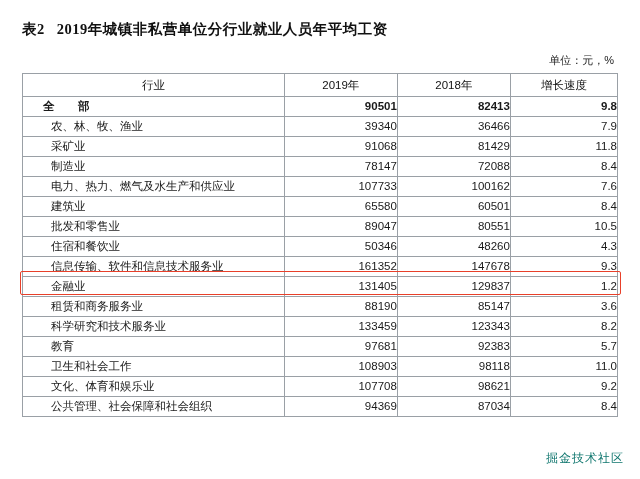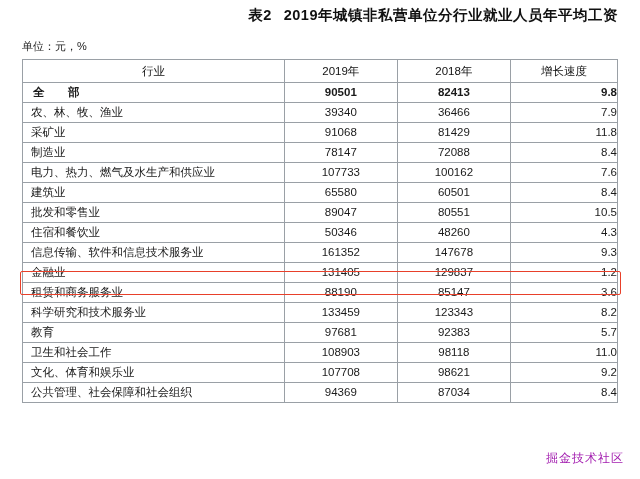--- a/index.html
+++ b/index.html
@@ -16,32 +16,34 @@
     position: relative;
   }
   .page {
     position: relative;
     width: 640px;
     height: 479px;
     box-sizing: border-box;
     padding: 0 22px;
   }
   .title {
-    text-align: right;
+    text-align: left;
     font-size: 14.5px;
     font-weight: bold;
     letter-spacing: 0.5px;
-    padding-top: 6px;
+    padding-top: 20px;
     padding-bottom: 14px;
     color: #111;
+    font-family: Liberation Serif, serif;
   }
   .title .tnum {
     margin-right: 12px;
   }
   .unit {
+    text-align: right;
     font-size: 11px;
     color: #222;
     padding-right: 4px;
     padding-bottom: 5px;
   }
   table.data {
     width: 100%;
     border-collapse: collapse;
     font-size: 11.5px;
     table-layout: fixed;
@@ -64,53 +66,53 @@
   col.c-industry { width: 44%; }
   col.c-y2019 { width: 19%; }
   col.c-y2018 { width: 19%; }
   col.c-growth { width: 18%; }
 
   td.industry {
     text-align: left;
     padding-left: 10px;
   }
   td.industry.indent {
-    padding-left: 8px;
+    padding-left: 28px;
   }
   td.num {
-    text-align: center;
+    text-align: right;
     padding-right: 16px;
   }
   td.growth {
     text-align: right;
     padding-right: 16px;
   }
   tr.total td {
     font-weight: bold;
   }
   tr.total td.industry {
     letter-spacing: 6px;
-    padding-left: 10px;
+    padding-left: 20px;
   }
 
   
   .highlight-box {
     position: absolute;
     border: 1.6px solid #e8402a;
     border-radius: 2px;
     pointer-events: none;
     box-sizing: border-box;
   }
 
   .watermark {
     position: absolute;
     right: 16px;
     bottom: 12px;
     font-size: 12px;
-    color: #a21caf;
+    color: #0f766e;
     letter-spacing: 1px;
     white-space: nowrap;
   }
 </style>
 </head>
 <body>
 
 <div class="page">
 
   <div class="title">

